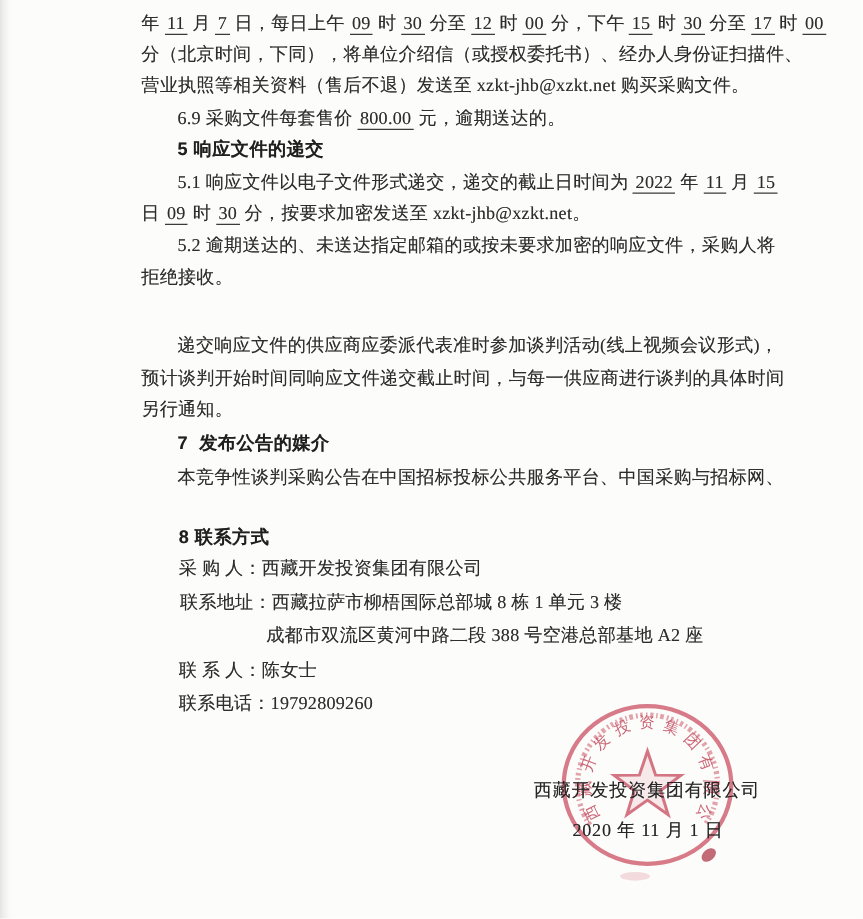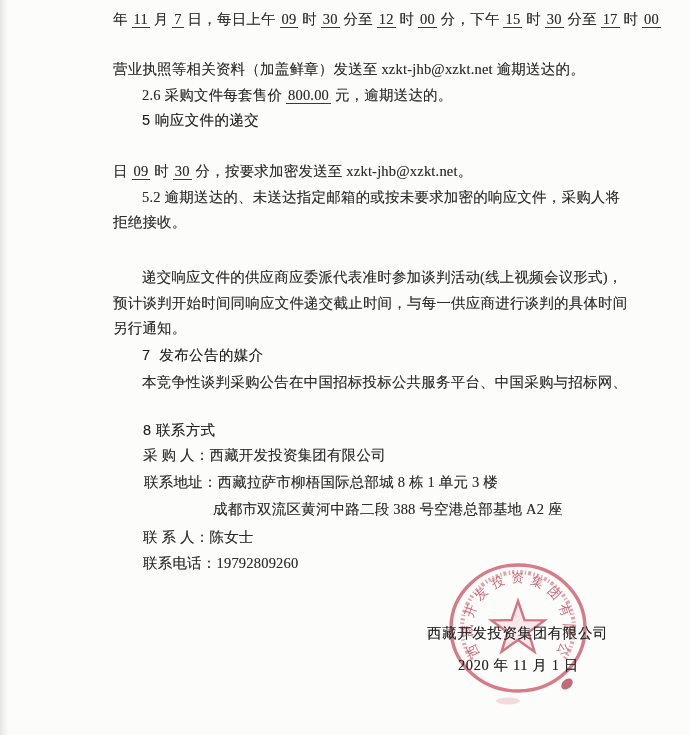--- a/index.html
+++ b/index.html
@@ -20,21 +20,21 @@
     position:absolute;
     white-space:pre;
     font-size:14.5px;
     line-height:19px;
     letter-spacing:0.2px;
     z-index:2;
     text-shadow:0 0 0.4px rgba(40,40,40,0.45);
   }
   .ln.b{
     font-family:"Liberation Sans","DejaVu Sans",sans-serif;
-    font-weight:400;
+    font-weight:700;
     color:#1f1f1f;
     letter-spacing:0.4px;
   }
   .ln .u{
     border-bottom:1px solid #3a3a3a;
     padding:0 2px;
   }
   .sig{
     position:absolute;
     white-space:pre;
@@ -57,23 +57,25 @@
     font-family:"Liberation Sans","DejaVu Sans",sans-serif;
   }
 </style>
 </head>
 <body>
 
 <div class="page">
   <div class="scan-edge"></div>
 
   <div class="ln" style="left:113px;top:10px"><span>年 </span><span class="u">11</span><span> 月 </span><span class="u">7</span><span> 日，每日上午 </span><span class="u">09</span><span> 时 </span><span class="u">30</span><span> 分至 </span><span class="u">12</span><span> 时 </span><span class="u">00</span><span> 分，下午 </span><span class="u">15</span><span> 时 </span><span class="u">30</span><span> 分至 </span><span class="u">17</span><span> 时 </span><span class="u">00</span></div>
-  <div class="ln" style="left:113px;top:60px"><span>营业执照等相关资料（加盖鲜章）发送至 xzkt-jhb@xzkt.net 逾期送达的。</span></div>
-  <div class="ln" style="left:142px;top:86px"><span>2.6 采购文件每套售价 </span><span class="u">800.00</span><span> 元，逾期送达的。</span></div>
+  <div class="ln" style="left:113px;top:35px"><span>分（北京时间，下同），将单位介绍信（或授权委托书）、经办人身份证扫描件、</span></div>
+  <div class="ln" style="left:113px;top:60px"><span>营业执照等相关资料（售后不退）发送至 xzkt-jhb@xzkt.net 购买采购文件。</span></div>
+  <div class="ln" style="left:142px;top:86px"><span>6.9 采购文件每套售价 </span><span class="u">800.00</span><span> 元，逾期送达的。</span></div>
   <div class="ln b" style="left:142px;top:111px"><span>5 响应文件的递交</span></div>
+  <div class="ln" style="left:142px;top:137px"><span>5.1 响应文件以电子文件形式递交，递交的截止日时间为 </span><span class="u">2022</span><span> 年 </span><span class="u">11</span><span> 月 </span><span class="u">15</span></div>
   <div class="ln" style="left:113px;top:162px"><span>日 </span><span class="u">09</span><span> 时 </span><span class="u">30</span><span> 分，按要求加密发送至 xzkt-jhb@xzkt.net。</span></div>
   <div class="ln" style="left:142px;top:188px"><span>5.2 逾期送达的、未送达指定邮箱的或按未要求加密的响应文件，采购人将</span></div>
   <div class="ln" style="left:113px;top:213px"><span>拒绝接收。</span></div>
   <div class="ln" style="left:142px;top:268px"><span>递交响应文件的供应商应委派代表准时参加谈判活动(线上视频会议形式)，</span></div>
   <div class="ln" style="left:113px;top:294px"><span>预计谈判开始时间同响应文件递交截止时间，与每一供应商进行谈判的具体时间</span></div>
   <div class="ln" style="left:113px;top:319px"><span>另行通知。</span></div>
   <div class="ln b" style="left:142px;top:346px"><span>7  发布公告的媒介</span></div>
   <div class="ln" style="left:142px;top:373px"><span>本竞争性谈判采购公告在中国招标投标公共服务平台、中国采购与招标网、</span></div>
   <div class="ln b" style="left:143px;top:421px"><span>8 联系方式</span></div>
   <div class="ln" style="left:143px;top:446px"><span>采 购 人：西藏开发投资集团有限公司</span></div>

